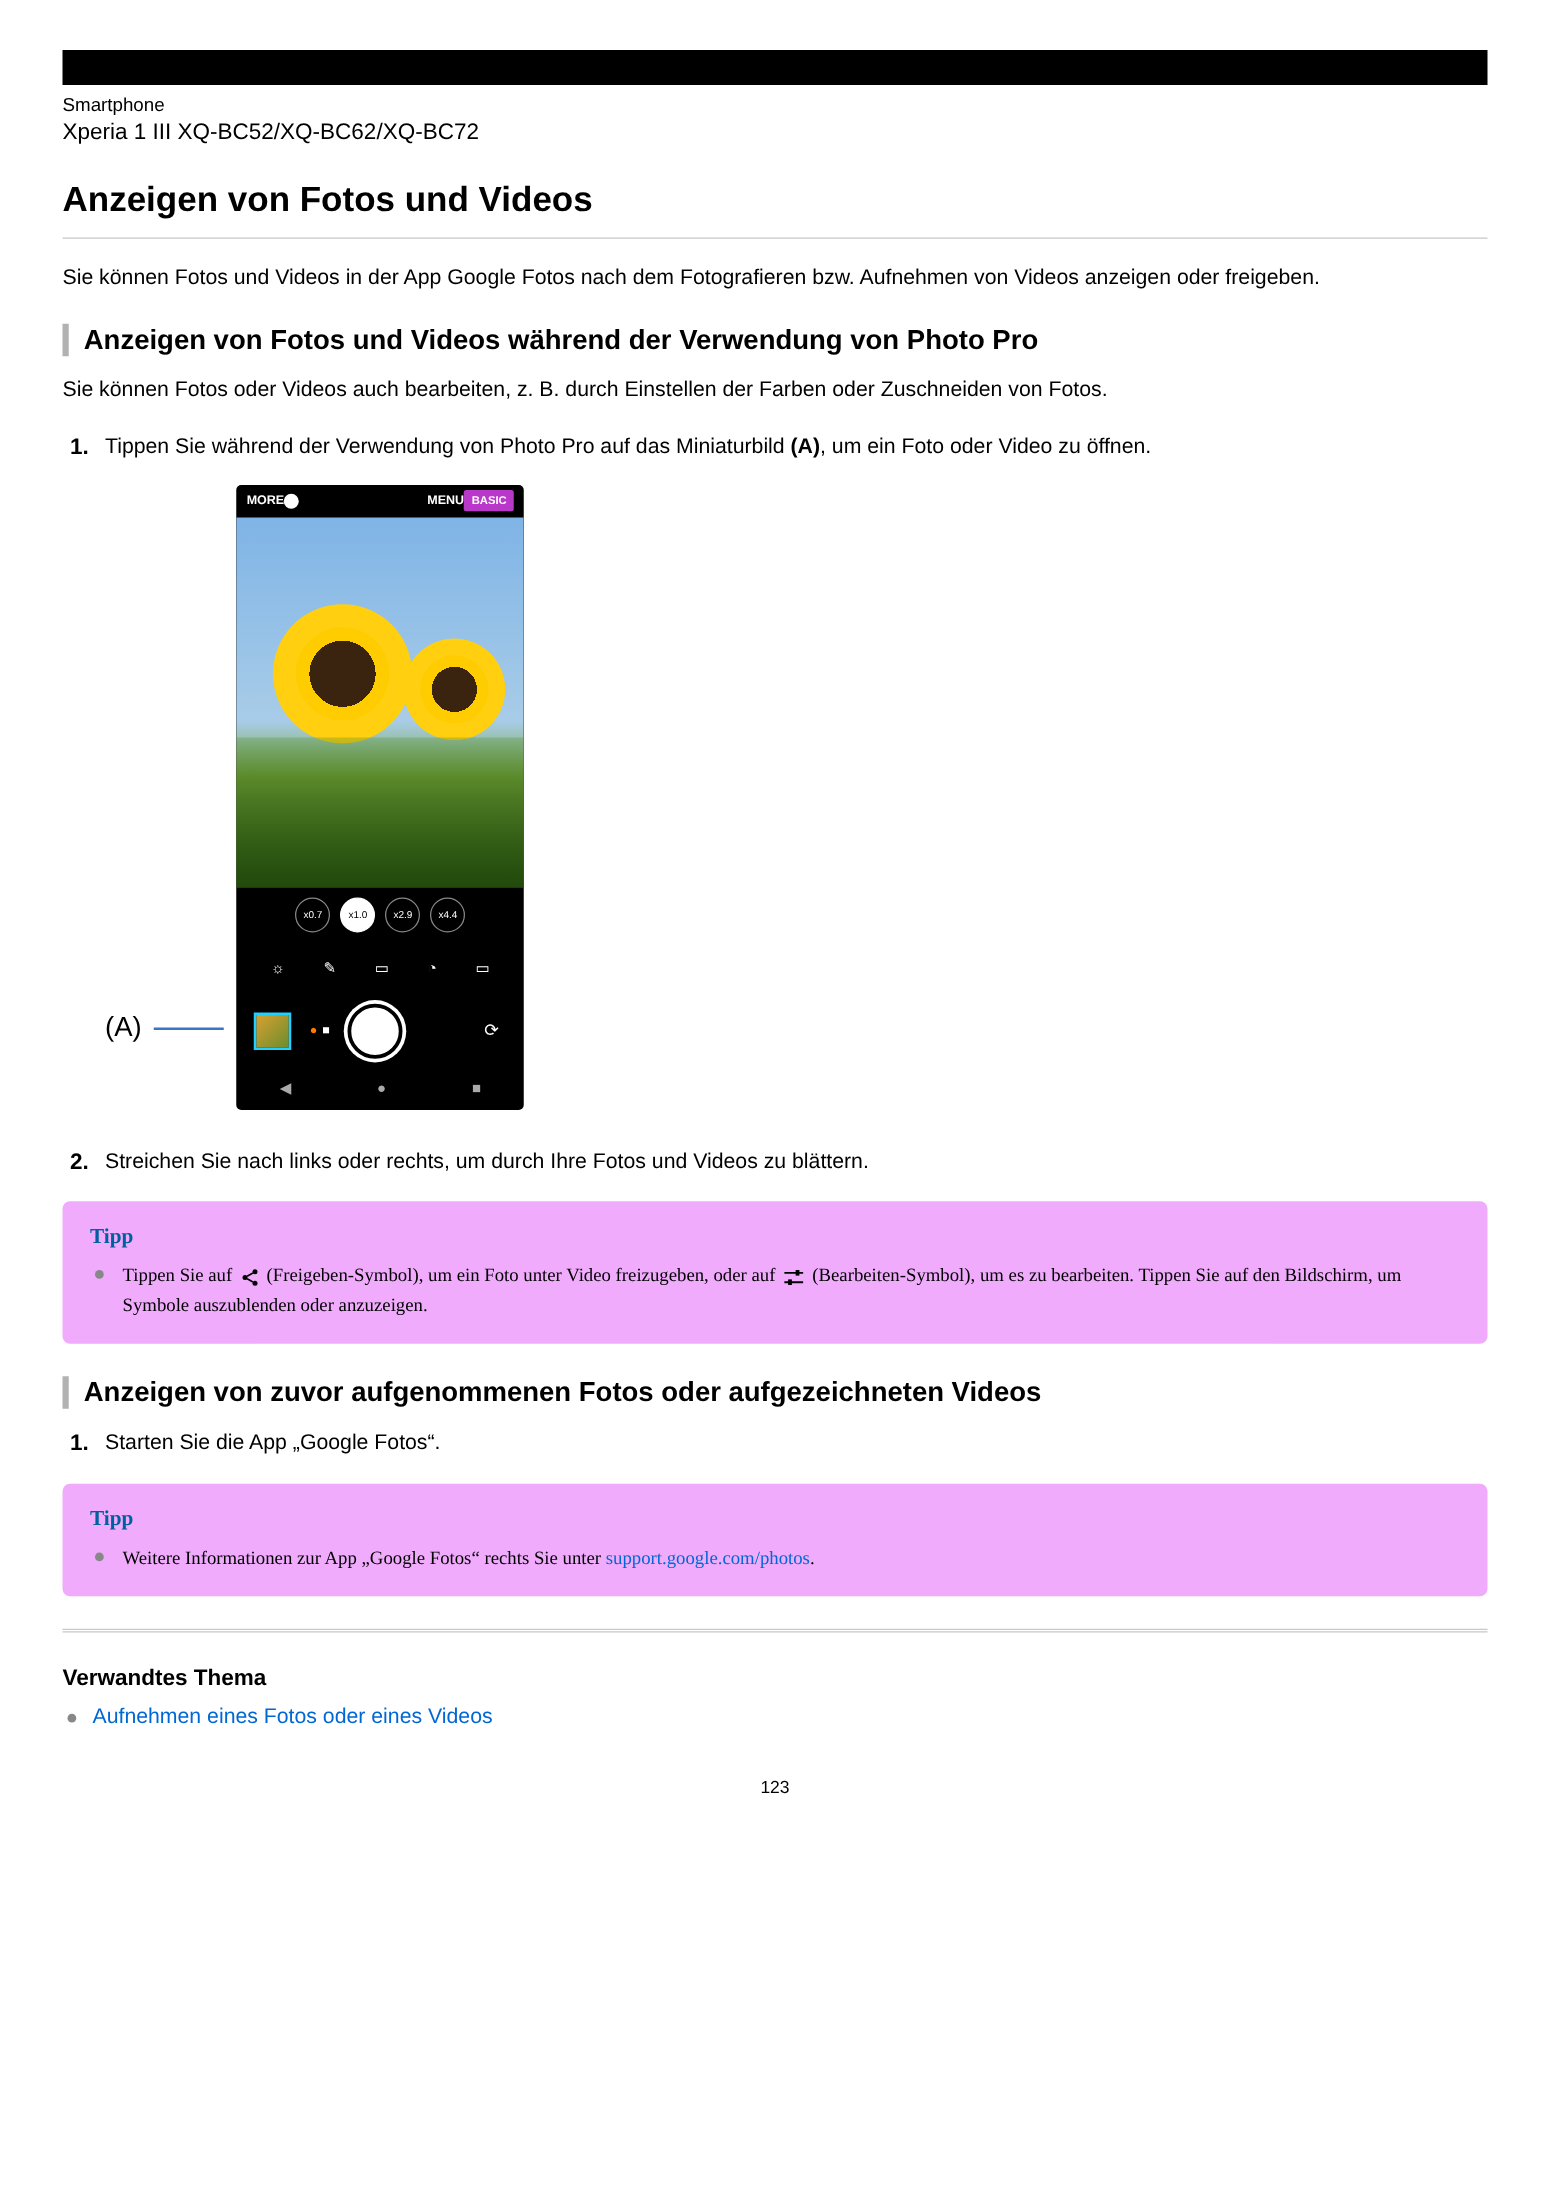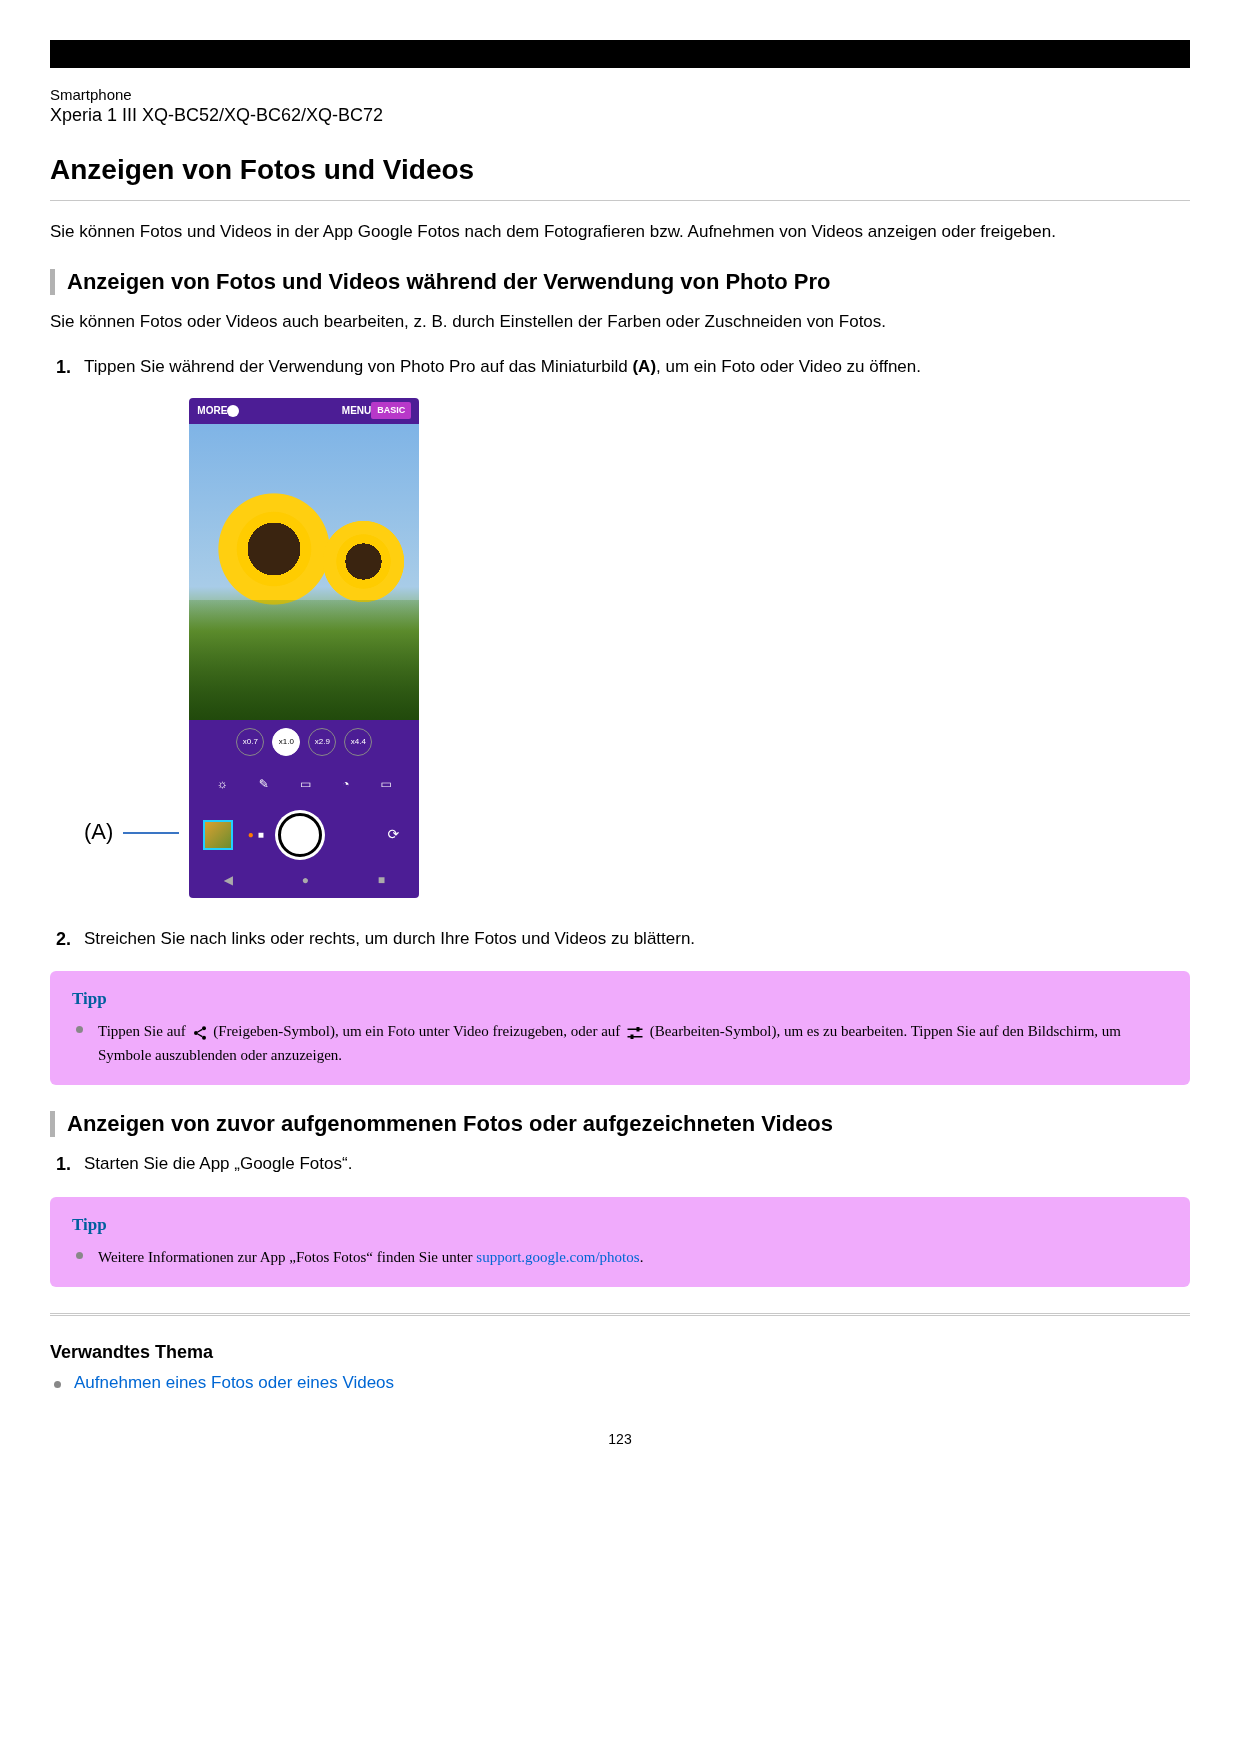--- a/index.html
+++ b/index.html
@@ -22,21 +22,21 @@
     font-size: 22px;
     letter-spacing: 2px;
     color: #fff;
   }
   .hilfe {
     font-size: 20px;
     margin-top: 6px;
     font-weight: 400;
   }
   .breadcrumb {
-    margin-top: 18px;
+    margin-top: 8px;
     font-size: 15px;
   }
   .device-line {
     font-size: 18px;
     margin-top: 2px;
   }
   h1.page-title {
     font-size: 28px;
     font-weight: bold;
     margin-top: 28px;
@@ -99,21 +99,21 @@
   }
   .callout-line {
     width: 56px;
     height: 2px;
     background: #3a75c4;
     margin-bottom: 64px;
   }
   .phone-mock {
     width: 230px;
     height: 500px;
-    background: #4c1d95;
+    background: #000000;
     position: relative;
     border-radius: 4px;
     overflow: hidden;
   }
   .phone-topbar {
     height: 26px;
     display: flex;
     align-items: center;
     justify-content: space-between;
     padding: 0 8px;
@@ -388,21 +388,21 @@
 <h2 class="section">Anzeigen von zuvor aufgenommenen Fotos oder aufgezeichneten Videos</h2>
 
 <ol class="steps">
   <li>Starten Sie die App „Google Fotos“.</li>
 </ol>
 
 <div class="tip-box">
   <div class="tip-title">Tipp</div>
   <ul class="tip-list">
     <li>
-      <span>Weitere Informationen zur App „Fotos Fotos“ finden Sie unter </span><a class="link">support.google.com/photos</a><span>.</span>
+      <span>Weitere Informationen zur App „Google Fotos“ rechts Sie unter </span><a class="link">support.google.com/photos</a><span>.</span>
     </li>
   </ul>
 </div>
 
 <hr class="double">
 
 <h3 class="related">Verwandtes Thema</h3>
 <ul class="related-list">
   <li>
     <a class="link">Aufnehmen eines Fotos oder eines Videos</a>

